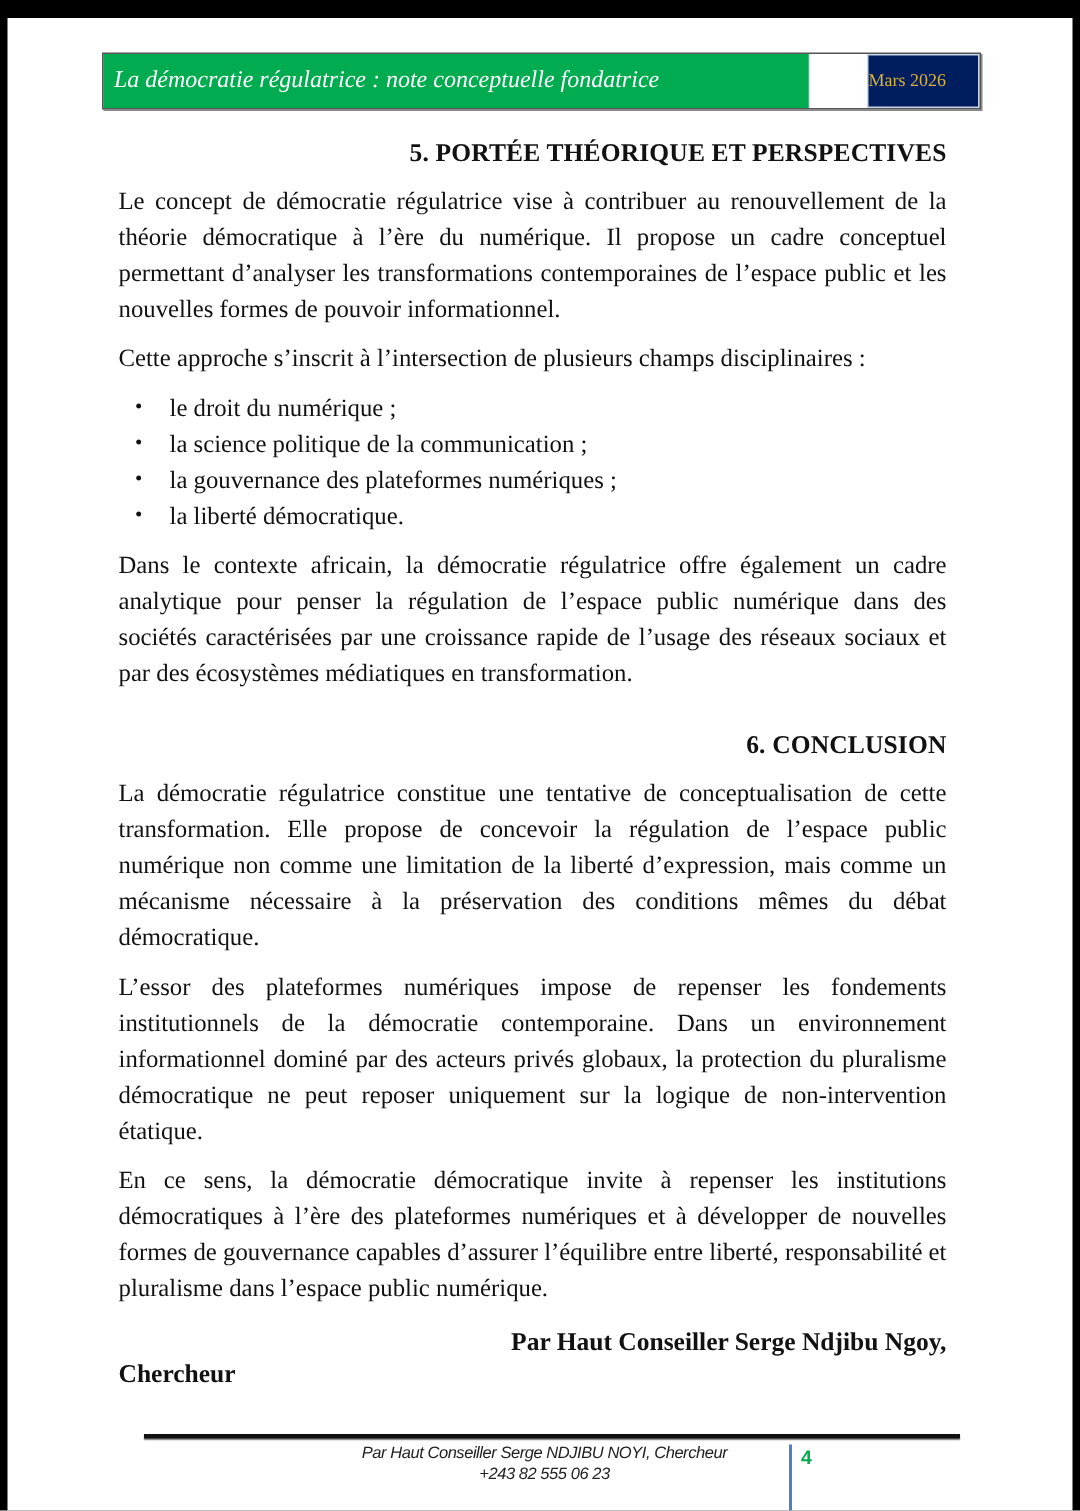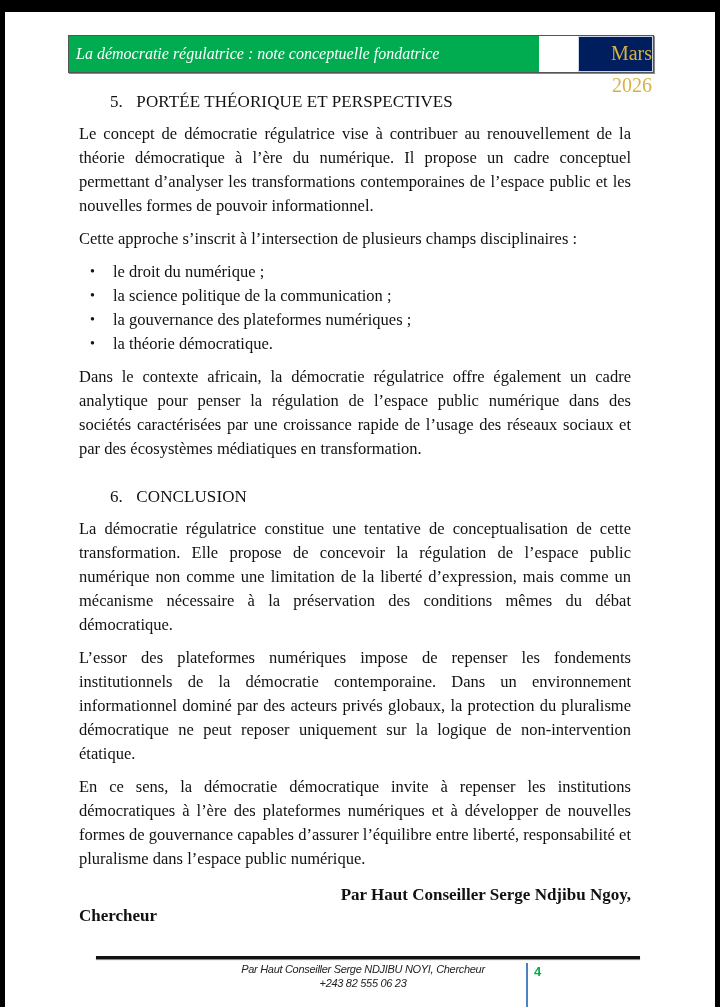--- a/index.html
+++ b/index.html
@@ -13,29 +13,30 @@
   .header-band {
     position: absolute; left: 63px; top: 23px; width: 584px; height: 36px;
     border: 1px solid #555; box-shadow: 1px 1px 0 #888; display: flex; background: #fff; gap: 37px;
   }
   .header-title {
     flex: 0 0 470px; background: #00ac4f; color: #fff; font-style: italic;
     font-size: 16px; line-height: 34px; padding-left: 6px; box-sizing: border-box;
     border: 1px solid #00ac4f; white-space: nowrap; overflow: hidden;
   }
   .header-date {
-    flex: 1; background: #001e5e; color: #d6b33e; font-size: 20px; line-height: 32px;
-    text-align: right; border: 1px solid #c8d4e6; margin-left: 2px; font-family: Liberation Serif, serif;
+    flex: 1; background: #001e5e; color: #d6b33e; font-size: 12px; line-height: 32px;
+    text-align: left; border: 1px solid #c8d4e6; margin-left: 2px; font-family: Liberation Serif, serif;
   }
   .content {
     position: absolute; left: 74px; top: 78px; width: 552px;
   }
   h2 {
-    font-size: 17px; font-weight: normal; margin: 0 0 8px 0; padding-left: 31px; line-height: 24px;
+    font-size: 17px; font-weight: bold; margin: 0 0 8px 0; padding-left: 31px; line-height: 24px;
     letter-spacing: 0.1px;
+    text-align: right;
   }
   h2 .num { display: inline-block; width: 22px; }
   p {
     font-size: 16.5px; line-height: 24px; margin: 0 0 9px 0; text-align: justify;
   }
   ul { list-style: none; margin: 0 0 9px 0; padding: 0; }
   ul li { font-size: 16.5px; line-height: 24px; padding-left: 34px; position: relative; }
   ul li .bullet { position: absolute; left: 11px; top: 0; font-size: 14px; }
   .section-gap { height: 15px; }
   .signature {
@@ -76,21 +77,21 @@
       <span class="num">5.</span>
       <span>PORTÉE THÉORIQUE ET PERSPECTIVES</span>
     </h2>
     <p>Le concept de démocratie régulatrice vise à contribuer au renouvellement de la théorie démocratique à l’ère du numérique. Il propose un cadre conceptuel permettant d’analyser les transformations contemporaines de l’espace public et les nouvelles formes de pouvoir informationnel.</p>
     <p>Cette approche s’inscrit à l’intersection de plusieurs champs disciplinaires :</p>
 
     <ul>
       <li><span class="bullet">•</span><span>le droit du numérique ;</span></li>
       <li><span class="bullet">•</span><span>la science politique de la communication ;</span></li>
       <li><span class="bullet">•</span><span>la gouvernance des plateformes numériques ;</span></li>
-      <li><span class="bullet">•</span><span>la théorie démocratique.</span></li>
+      <li><span class="bullet">•</span><span>la liberté démocratique.</span></li>
     </ul>
 
     <p>Dans le contexte africain, la démocratie régulatrice offre également un cadre analytique pour penser la régulation de l’espace public numérique dans des sociétés caractérisées par une croissance rapide de l’usage des réseaux sociaux et par des écosystèmes médiatiques en transformation.</p>
 
     <div class="section-gap"></div>
 
     <h2>
       <span class="num">6.</span>
       <span>CONCLUSION</span>
     </h2>

